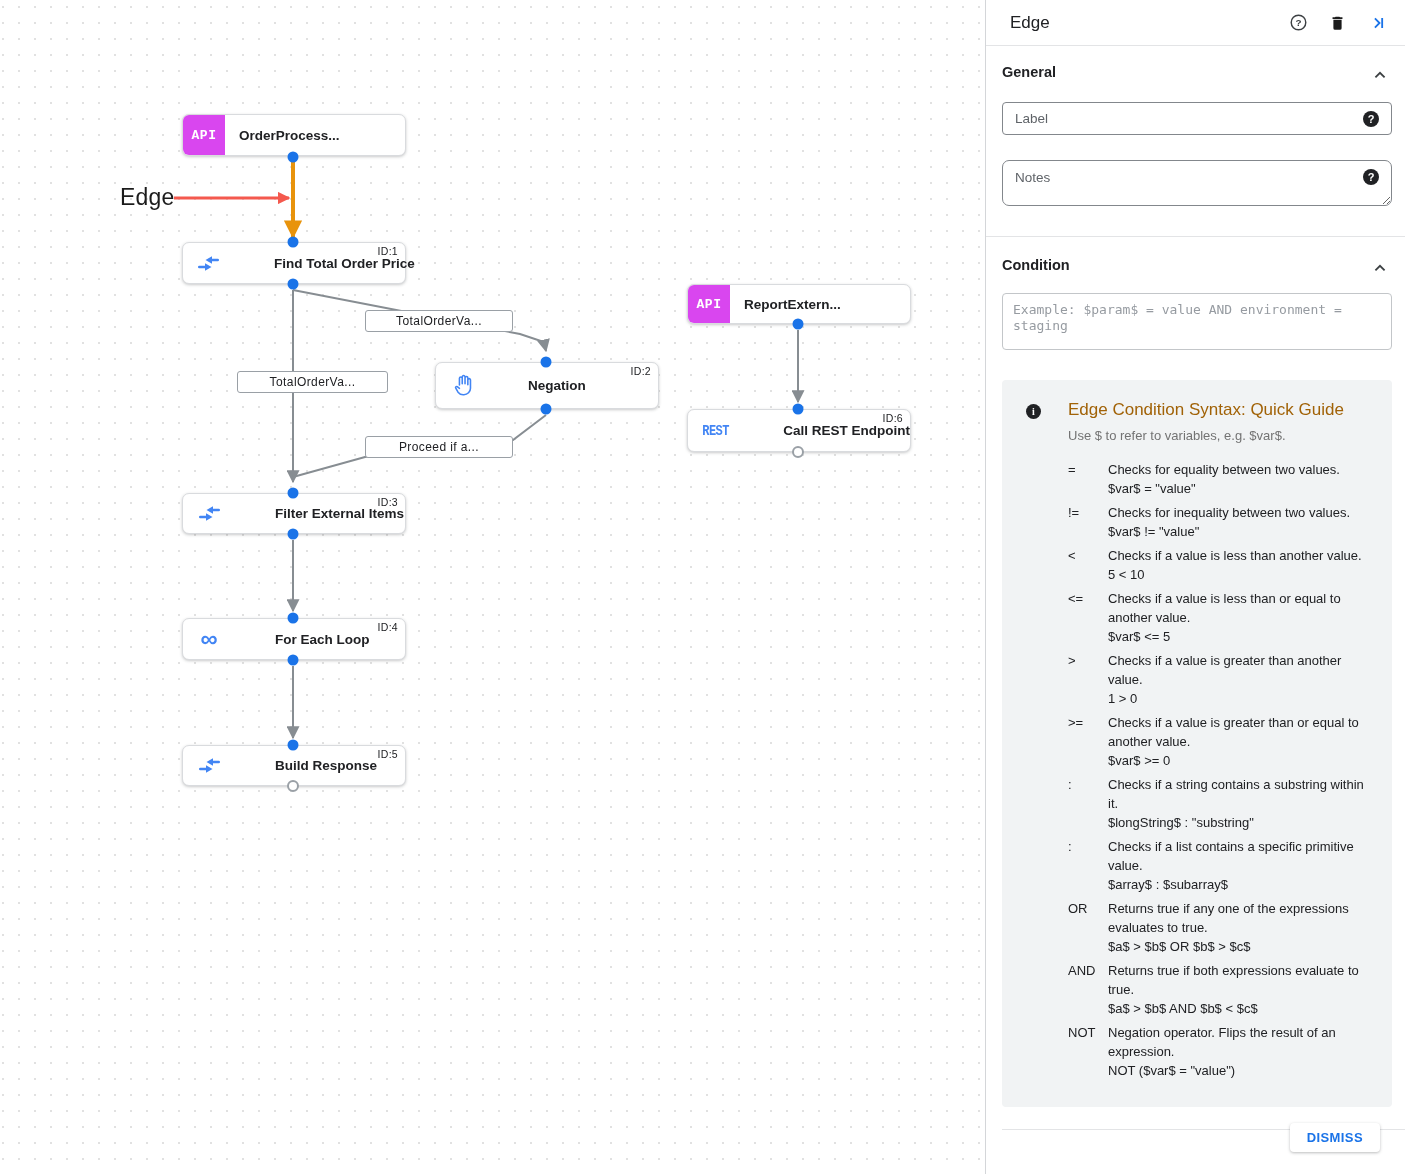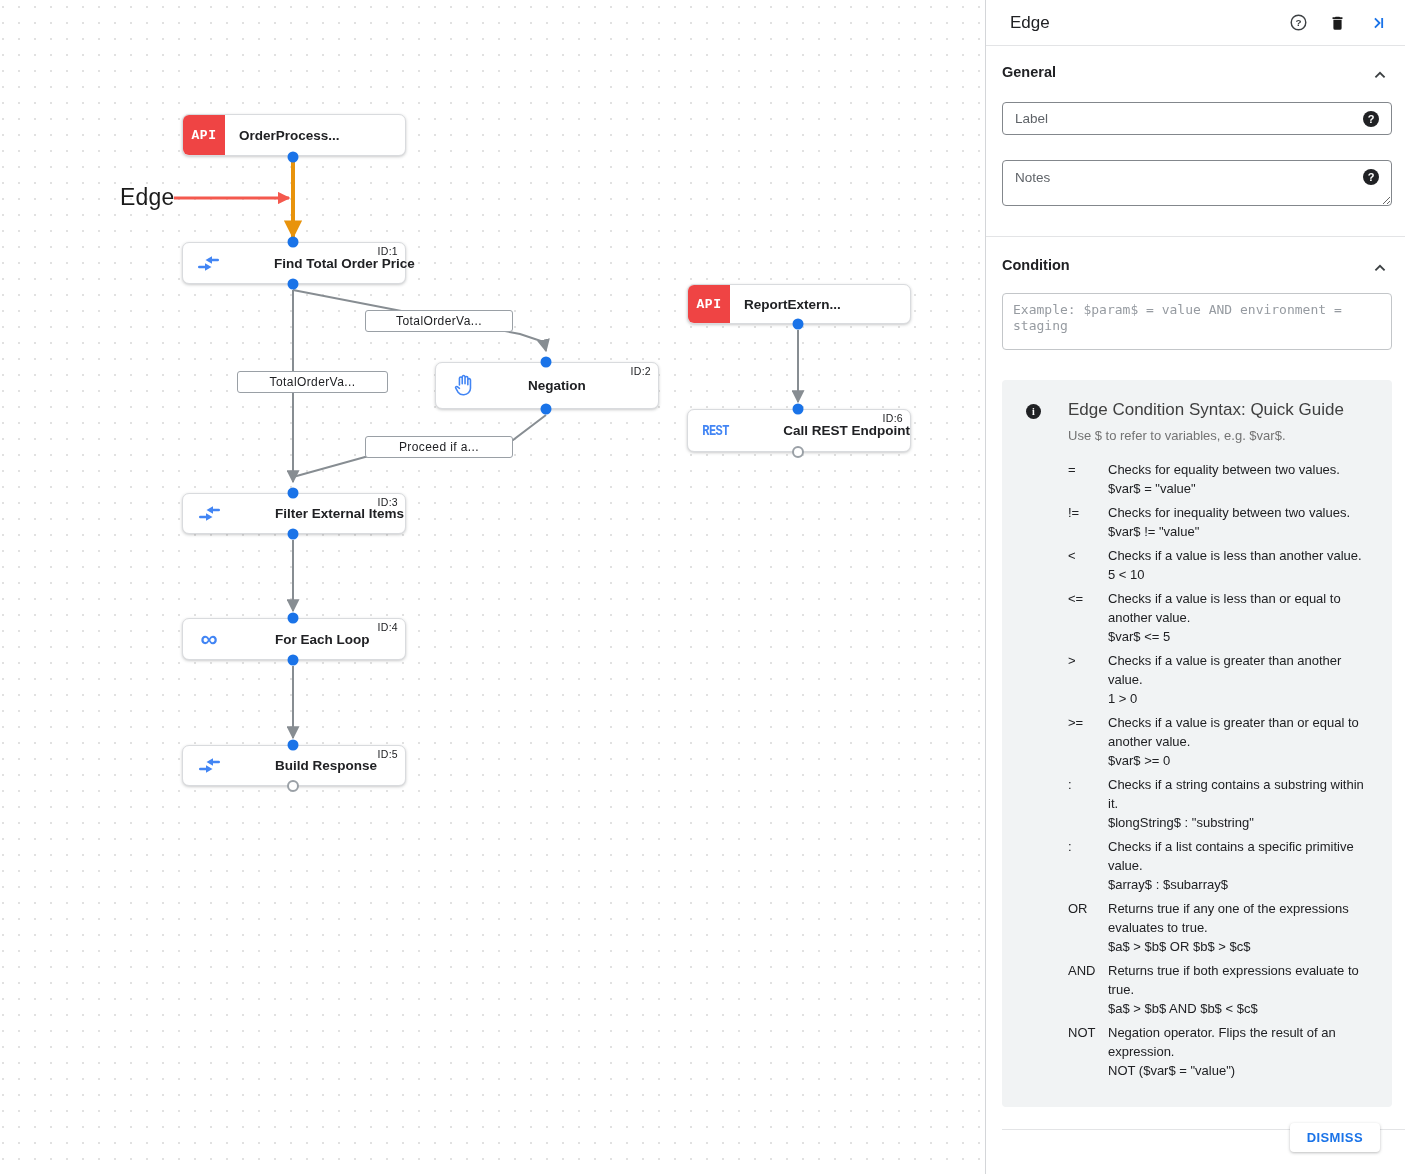--- a/index.html
+++ b/index.html
@@ -12,21 +12,21 @@
             background-size:16px 16px; background-position:11px 15px; }
   .edges-svg { position:absolute; left:0; top:0; z-index:1; pointer-events:none; }
   .edges-svg path { pointer-events:stroke; }
 
   .node { position:absolute; z-index:2; background:#fff; border:1px solid #d9dbde;
           border-radius:7px; box-shadow:0 1px 3px rgba(60,64,67,.28);
           display:flex; align-items:center; }
   .node-label { font-size:13.5px; font-weight:700; color:#202124; white-space:nowrap;padding-left:43px; }
   .task-icon { margin-left:14px; margin-right:11px; display:flex; align-items:center; justify-content:center; width:24px; }
   .node-tag { position:absolute; top:2px; right:7px; font-size:10.5px; font-weight:400; color:#202124; letter-spacing:.3px; }
-  .trigger-badge { align-self:stretch; width:42px; background:#ef4444; border-radius:6px 0 0 6px;
+  .trigger-badge { align-self:stretch; width:42px; background:#d946ef; border-radius:6px 0 0 6px;
           display:flex; align-items:center; justify-content:center; color:#fff;
           font-family:"Liberation Mono", monospace; font-weight:700; font-size:13px; letter-spacing:.5px; }
   .trigger-label { padding-left:14px; }
   .rest-icon { font-family:"Liberation Mono", monospace; font-weight:700; font-size:12px; color:#4285f4;
           letter-spacing:-.5px; transform:scaleY(1.25); }
   .loop-icon { font-size:24px; line-height:18px; color:#4285f4; font-weight:700; }
 
   .dot { position:absolute; z-index:4; width:11px; height:11px; border-radius:50%;
          background:#1a73e8; transform:translate(-50%,-50%); }
   .dot.hollow { background:#fff; border:2px solid #9aa0a6; width:12px; height:12px; }
@@ -48,39 +48,39 @@
   .section { padding:18px 14px 0 16px; }
   .sec-head { display:flex; height:22px; }
   .sec-title { font-size:14.5px; font-weight:700; color:#202124; flex:1; }
   .chev-btn { background:none; border:none; padding:0; cursor:pointer; display:flex; }
 
   .field { position:relative; margin-top:16px; }
   .field input, .field textarea { width:390px; border:1px solid #83878c; border-radius:4px;
           font-family:"Liberation Sans", sans-serif; font-size:13.5px; color:#202124;
           padding:9px 34px 9px 12px; background:#fff; }
   .field input { height:33px; }
-  .field textarea { height:46px; resize:both; }
+  .field textarea { height:46px; resize:both;border-radius:7px; }
   .field textarea::placeholder, .field input::placeholder { color:#5f6368; }
   .help-dot { position:absolute; right:12px; top:9px; width:16px; height:16px; border-radius:50%;
           background:#202124; color:#fff; font-size:11px; font-weight:700;
           display:flex; align-items:center; justify-content:center; cursor:pointer; }
   .section-general { padding-bottom:26px; }
 
   .cond-box { margin-top:14px; }
   .cond-box textarea { width:390px; height:57px; border:1px solid #c3c6c9; border-radius:4px; resize:none;
           font-family:"DejaVu Sans Mono", monospace; font-size:13px; line-height:16px;
           padding:8px 10px; color:#202124; }
   .cond-box textarea::placeholder { color:#969ba1; }
 
   .guide { margin-top:26px; width:390px; background:#f1f3f4; border-radius:4px;
            padding:20px 16px 22px 14px; display:grid; grid-template-columns:52px 1fr; }
   .info-dot { width:15px; height:15px; border-radius:50%; background:#202124; color:#fff;
            font-size:10px; font-weight:700; font-family:"Liberation Serif", serif;
            display:flex; align-items:center; justify-content:center; margin-left:10px; margin-top:4px; }
-  .guide-title { font-size:17px; color:#404040; }
+  .guide-title { font-size:17px; color:#a16207; }
   .guide-intro { font-size:13px; margin-top:8px; color:#737373; }
   .guide-rows { margin-top:17px; }
   .g-row { display:grid; grid-template-columns:40px 1fr; margin-bottom:5px; }
   .g-op { font-size:13px; line-height:19px; color:#202124; }
   .g-txt { font-size:13px; line-height:19px; color:#202124; max-width:272px; }
 
   .panel-footer { position:absolute; left:16px; right:0; bottom:0; height:52px; }
   .panel-footer .line { position:absolute; top:7px; left:0; right:0; border-top:1px solid #e3e4e6; }
   .dismiss-btn { position:absolute; top:1px; right:25px; height:29px; padding:0 17px;
            background:#fff; border:none; border-radius:4px; box-shadow:0 1px 3px rgba(60,64,67,.35);

